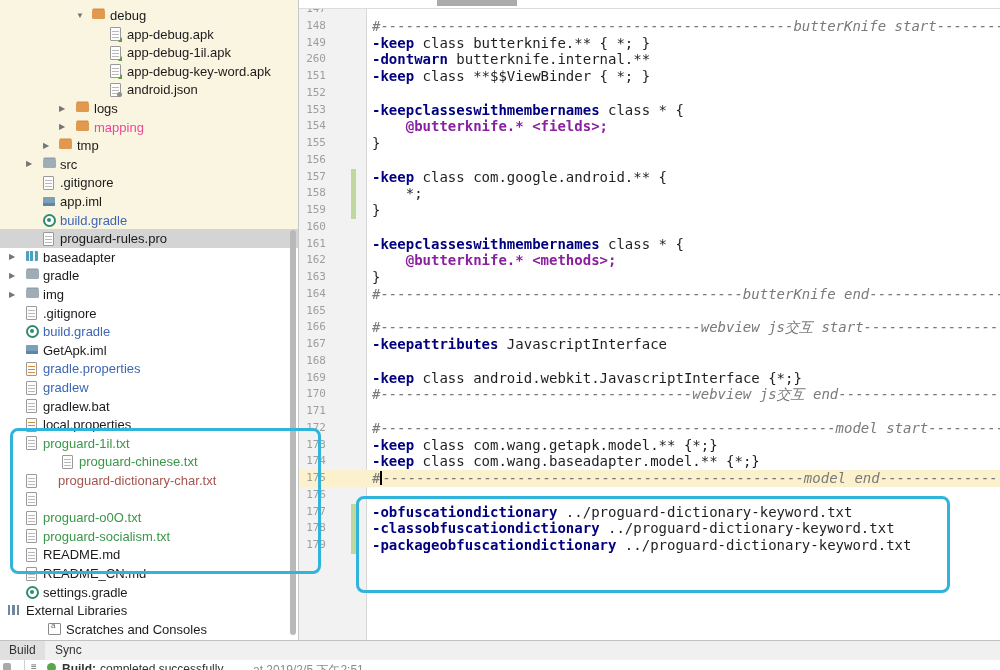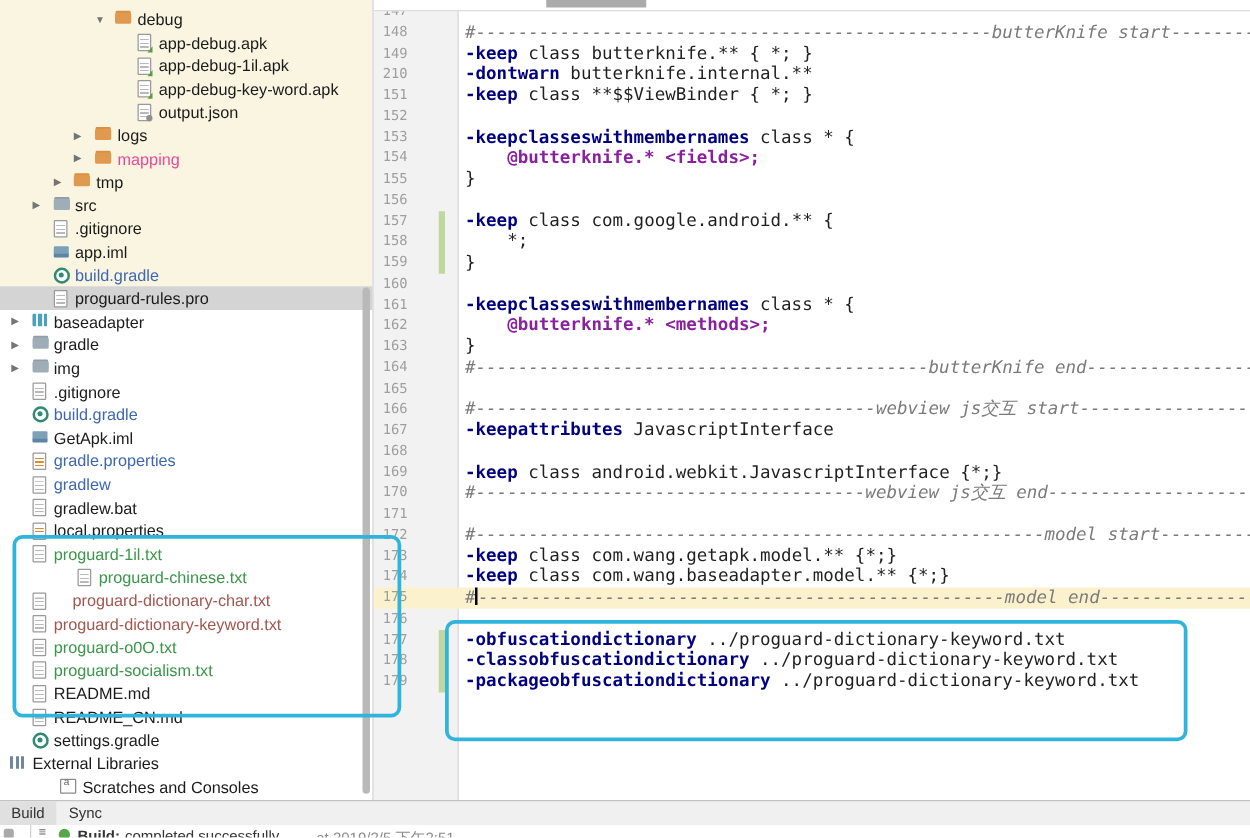--- a/index.html
+++ b/index.html
@@ -94,21 +94,21 @@
       <div class="trow" style="top: 43.2px;">
         <span class="ticon i-file-apk" style="left: 110px;"></span>
         <span class="tlabel" style="left: 127px; color: rgb(27, 27, 27);">app-debug-1il.apk</span>
       </div>
       <div class="trow" style="top: 61.8px;">
         <span class="ticon i-file-apk" style="left: 110px;"></span>
         <span class="tlabel" style="left: 127px; color: rgb(27, 27, 27);">app-debug-key-word.apk</span>
       </div>
       <div class="trow" style="top: 80.4px;">
         <span class="ticon i-file-json" style="left: 110px;"></span>
-        <span class="tlabel" style="left: 127px; color: rgb(27, 27, 27);">output.json</span>
+        <span class="tlabel" style="left: 127px; color: rgb(27, 27, 27);">android.json</span>
       </div>
       <div class="trow" style="top: 99px;">
         <span class="arr" style="left: 59px;">▶</span>
         <span class="ticon i-folder-orange" style="left: 76px;"></span>
         <span class="tlabel" style="left: 94px; color: rgb(27, 27, 27);">logs</span>
       </div>
       <div class="trow" style="top: 117.6px;">
         <span class="arr" style="left: 59px;">▶</span>
         <span class="ticon i-folder-orange" style="left: 76px;"></span>
         <span class="tlabel" style="left: 94px; color: #ec4899;">mapping</span>
@@ -189,21 +189,20 @@
       <div class="trow" style="top: 452.4px; margin-left: 36px;">
         <span class="ticon i-file" style="left: 26px;"></span>
         <span class="tlabel" style="left: 43px; color: rgb(58, 150, 72);">proguard-chinese.txt</span>
       </div>
       <div class="trow" style="top: 471px;">
         <span class="ticon i-file" style="left: 26px;"></span>
         <span class="tlabel" style="left: 43px; color: rgb(163, 86, 78); margin-left: 15px;">proguard-dictionary-char.txt</span>
       </div>
       <div class="trow" style="top: 489.6px;">
         <span class="ticon i-file" style="left: 26px;"></span>
-        <span class="tlabel" style="left: 43px; color: rgb(163, 86, 78);">proguard-dictionary-keyword.txt</span>
       </div>
       <div class="trow" style="top: 508.2px;">
         <span class="ticon i-file" style="left: 26px;"></span>
         <span class="tlabel" style="left: 43px; color: rgb(58, 150, 72);">proguard-o0O.txt</span>
       </div>
       <div class="trow" style="top: 526.8px;">
         <span class="ticon i-file" style="left: 26px;"></span>
         <span class="tlabel" style="left: 43px; color: rgb(58, 150, 72);">proguard-socialism.txt</span>
       </div>
       <div class="trow" style="top: 545.4px;">
@@ -231,21 +230,21 @@
 </div>
 <div id="tree-sep"></div>
 
 <div id="editor">
   <div id="gutter-bg"></div>
   <div id="current-line"></div>
   <div id="gutter-numbers">
       <div class="lnum">147</div>
       <div class="lnum">148</div>
       <div class="lnum">149</div>
-      <div class="lnum">210</div>
+      <div class="lnum">260</div>
       <div class="lnum">151</div>
       <div class="lnum">152</div>
       <div class="lnum">153</div>
       <div class="lnum">154</div>
       <div class="lnum">155</div>
       <div class="lnum">156</div>
       <div class="lnum">157</div>
       <div class="lnum">158</div>
       <div class="lnum">159</div>
       <div class="lnum">160</div>

